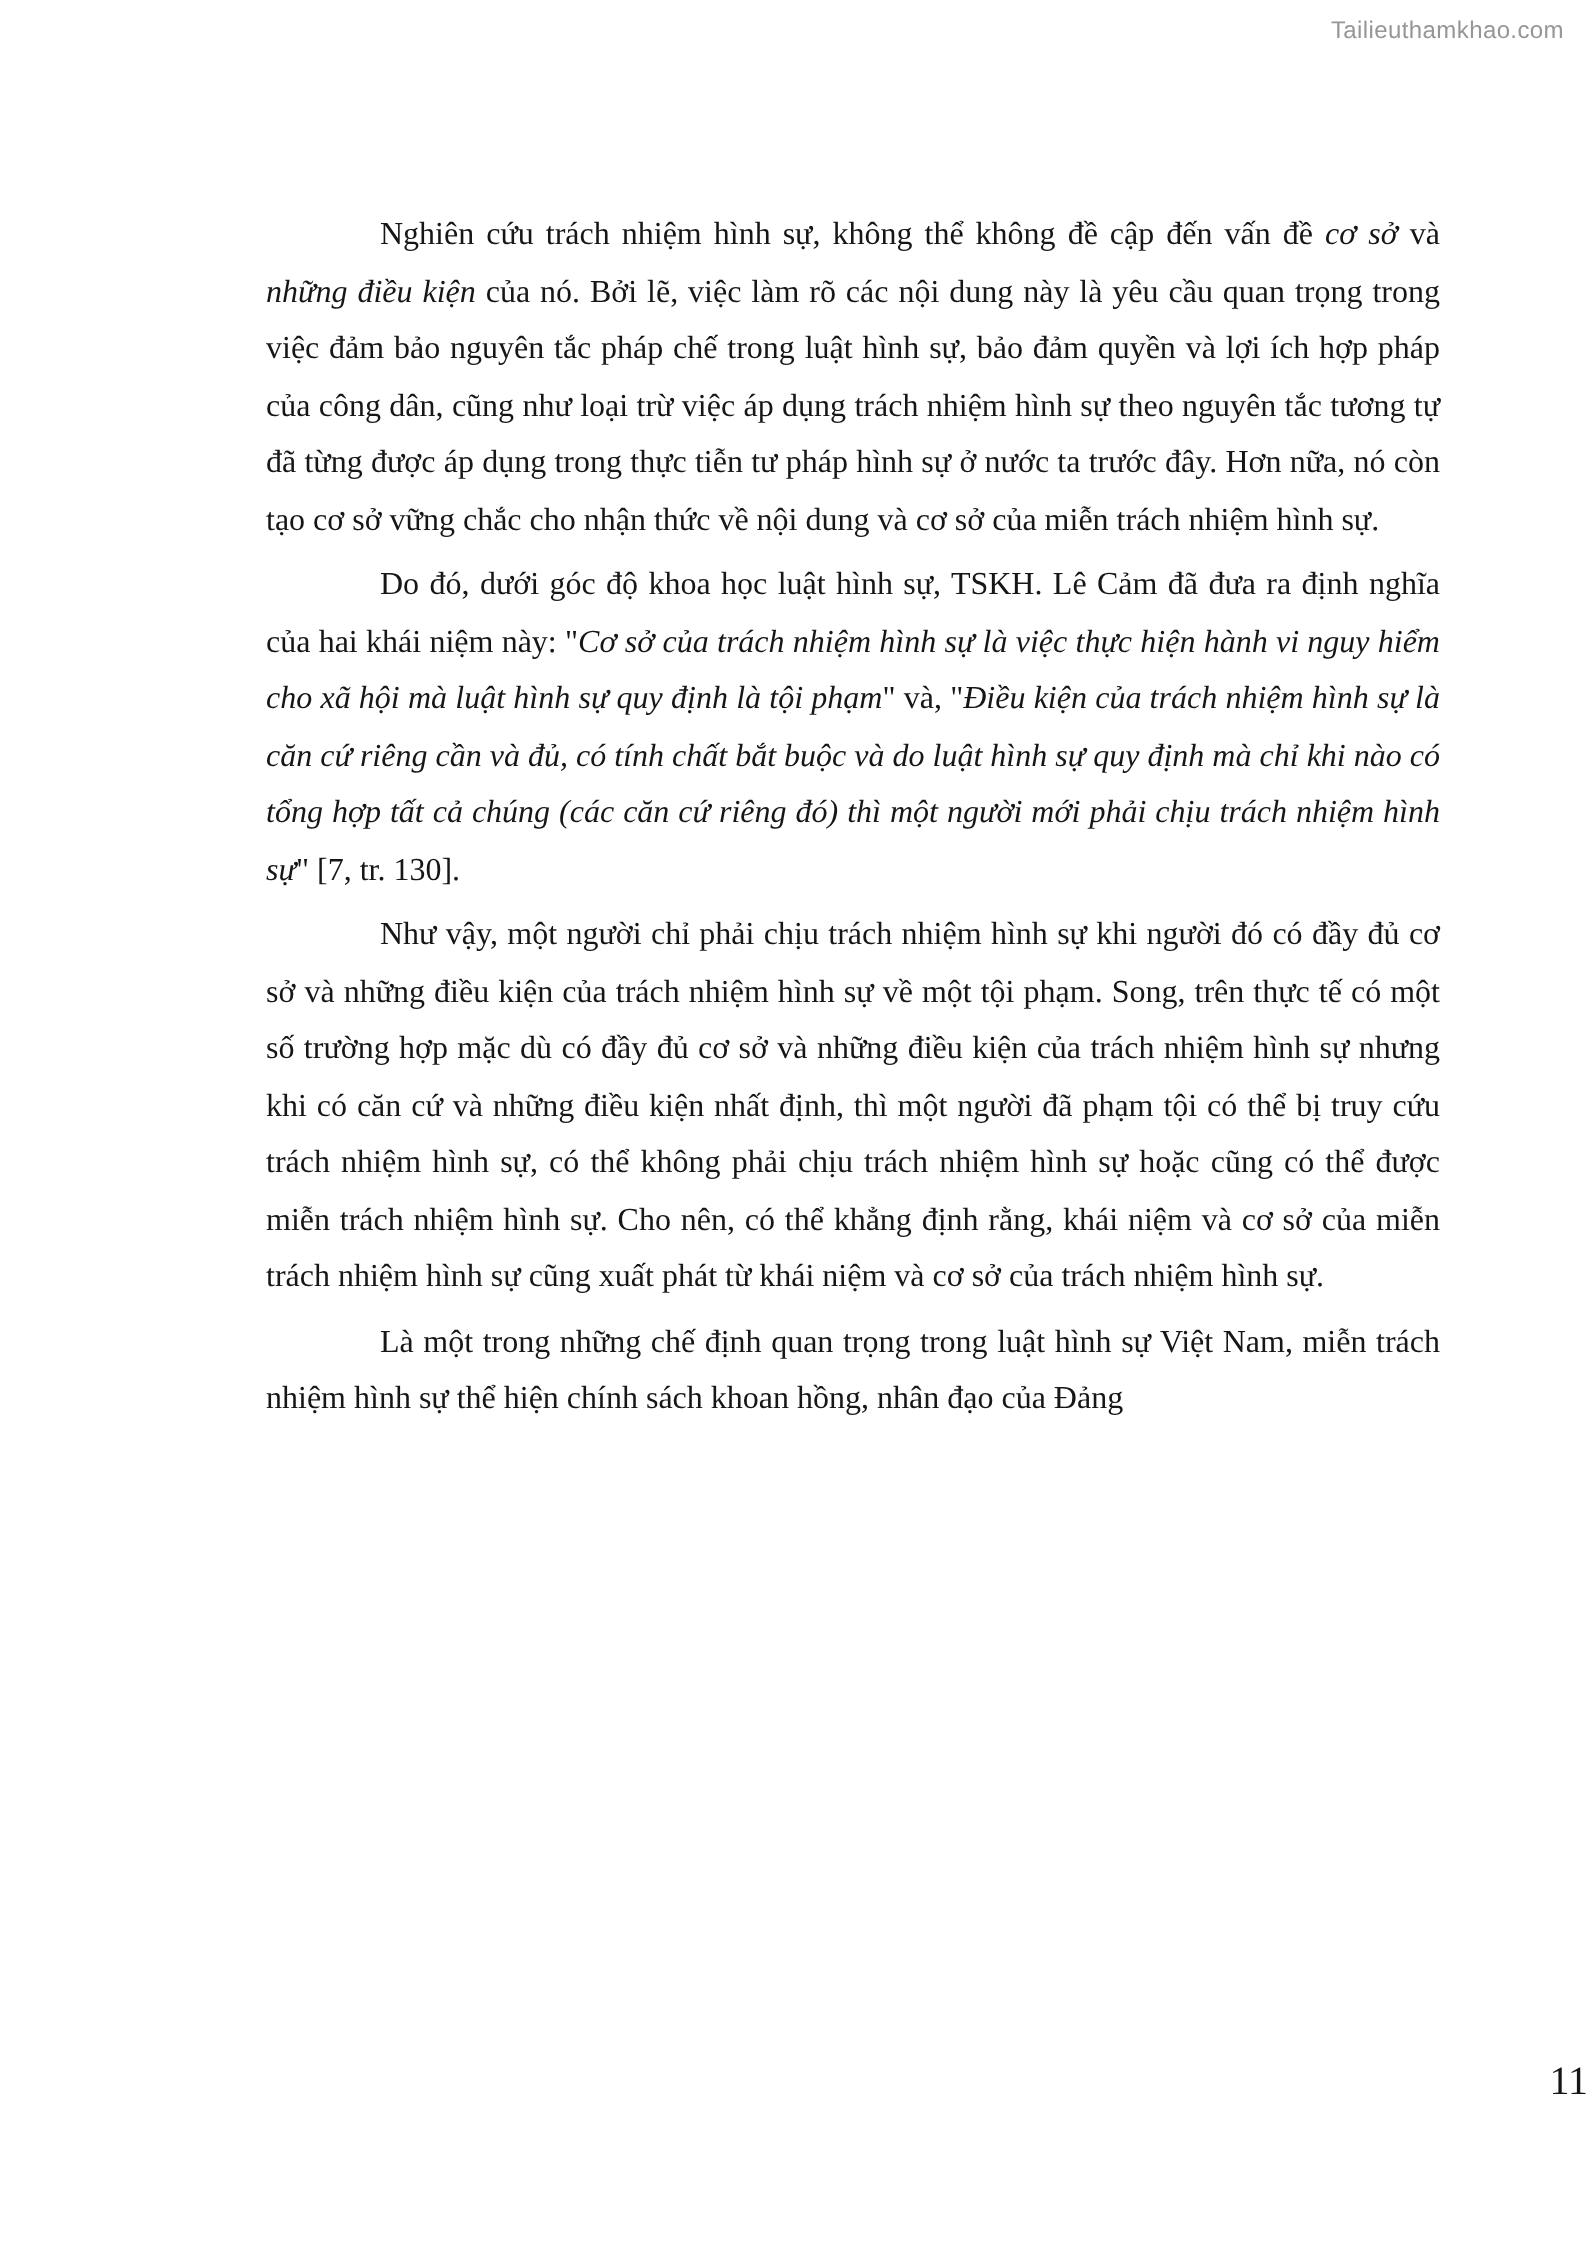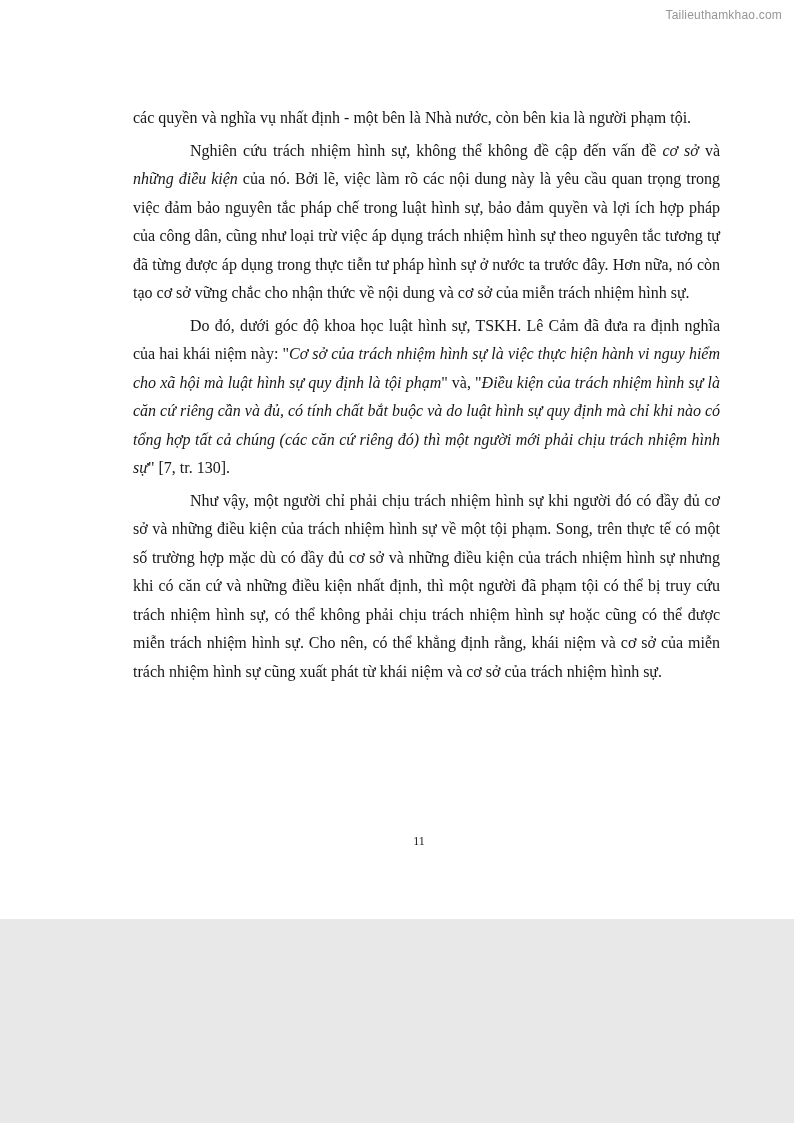--- a/index.html
+++ b/index.html
@@ -4,21 +4,21 @@
 <style>
   * { margin: 0; padding: 0; box-sizing: border-box; }
   html, body { background: #e8e8e8; }
   body {
     width: 794px; height: 1123px;
     margin: 0 auto;
     font-family: "Liberation Serif", serif;
   }
   .page {
     position: relative;
-    width: 794px; height: 919px;
+    width: 794px; height: 1123px;
     background: #ffffff;
     overflow: hidden;
   }
   .watermark {
     position: absolute;
     top: 8px; right: 12px;
     font-family: "Liberation Sans", sans-serif;
     font-size: 12px;
     color: #969696;
     letter-spacing: 0.2px;
@@ -33,41 +33,41 @@
     text-align: justify;
   }
   .para { text-indent: 57px; }
   .para + .para { margin-top: 4px; }
   .para.no-indent { text-indent: 0; }
   .para em { }
   .page-number {
     position: absolute;
     bottom: 70px; left: 0;
     width: 100%;
-    text-align: center;
-    font-size: 12px;
+    text-align: right;
+    font-size: 20px;
     color: #161616;
     padding-left: 44px;
   }
 </style>
 </head>
 <body>
 
 <div class="page">
 
   <div class="watermark">Tailieuthamkhao.com</div>
 
   <div class="content">
 
-    <p class="para no-indent">các quyền và nghĩa vụ nhất định - một bên là Nhà nước, còn bên kia là người phạm tội.</p>
 
     <p class="para"><span>Nghiên cứu trách nhiệm hình sự, không thể không đề cập đến vấn đề </span><em>cơ sở</em><span> và </span><em>những điều kiện</em><span> của nó. Bởi lẽ, việc làm rõ các nội dung này là yêu cầu quan trọng trong việc đảm bảo nguyên tắc pháp chế trong luật hình sự, bảo đảm quyền và lợi ích hợp pháp của công dân, cũng như loại trừ việc áp dụng trách nhiệm hình sự theo nguyên tắc tương tự đã từng được áp dụng trong thực tiễn tư pháp hình sự ở nước ta trước đây. Hơn nữa, nó còn tạo cơ sở vững chắc cho nhận thức về nội dung và cơ sở của miễn trách nhiệm hình sự.</span></p>
 
     <p class="para"><span>Do đó, dưới góc độ khoa học luật hình sự, TSKH. Lê Cảm đã đưa ra định nghĩa của hai khái niệm này: "</span><em>Cơ sở của trách nhiệm hình sự là việc thực hiện hành vi nguy hiểm cho xã hội mà luật hình sự quy định là tội phạm</em><span>" và, "</span><em>Điều kiện của trách nhiệm hình sự là căn cứ riêng cần và đủ, có tính chất bắt buộc và do luật hình sự quy định mà chỉ khi nào có tổng hợp tất cả chúng (các căn cứ riêng đó) thì một người mới phải chịu trách nhiệm hình sự</em><span>" [7, tr. 130].</span></p>
 
     <p class="para">Như vậy, một người chỉ phải chịu trách nhiệm hình sự khi người đó có đầy đủ cơ sở và những điều kiện của trách nhiệm hình sự về một tội phạm. Song, trên thực tế có một số trường hợp mặc dù có đầy đủ cơ sở và những điều kiện của trách nhiệm hình sự nhưng khi có căn cứ và những điều kiện nhất định, thì một người đã phạm tội có thể bị truy cứu trách nhiệm hình sự, có thể không phải chịu trách nhiệm hình sự hoặc cũng có thể được miễn trách nhiệm hình sự. Cho nên, có thể khẳng định rằng, khái niệm và cơ sở của miễn trách nhiệm hình sự cũng xuất phát từ khái niệm và cơ sở của trách nhiệm hình sự.</p>
 
+    <p class="para">Là một trong những chế định quan trọng trong luật hình sự Việt Nam, miễn trách nhiệm hình sự thể hiện chính sách khoan hồng, nhân đạo của Đảng</p>
 
   </div>
 
   <div class="page-number">11</div>
 
 </div>
 
 </body></html>

